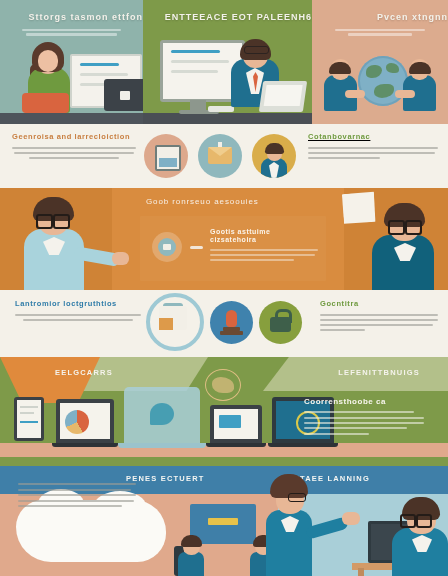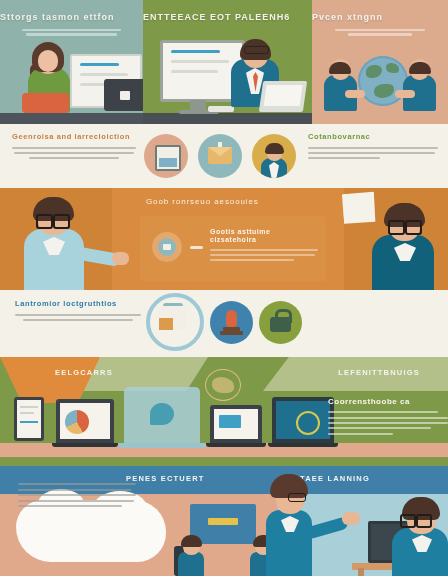--- a/index.html
+++ b/index.html
@@ -12,21 +12,21 @@
 
   
   .hd{font-weight:700;letter-spacing:.6px;line-height:1.15;}
 
   
   #band1{top:0;height:131px;background:#f1eee6;}
   .b1col{position:absolute;top:0;height:124px;overflow:hidden;}
   #b1a{left:0;width:143px;background:#8fb3ab;}
   #b1b{left:143px;width:169px;background:#7e9a49;}
   #b1c{left:312px;width:136px;background:#dcab8e;}
-  .b1hd{position:absolute;width:100%;text-align:left;color:#f3f1ea;
+  .b1hd{position:absolute;width:100%;text-align:right;color:#f3f1ea;
         font-size:9px;font-weight:700;letter-spacing:1px;top:12px;
         text-shadow:0 1px 2px rgba(0,0,0,.18);filter:blur(.35px);}
   .b1sub{position:absolute;left:12%;width:76%;top:26px;}
   .b1sub i{display:block;height:2.2px;margin:2.6px auto;background:rgba(255,255,255,.45);border-radius:1px;filter:blur(.5px);}
   .deskline{position:absolute;bottom:0;left:0;width:100%;height:11px;background:#4a4f55;}
   #b1a .deskline{background:#4e545b;}
   #b1b .deskline{background:#4a4f55;}
 
   
   .w-body{position:absolute;left:28px;bottom:11px;width:42px;height:46px;background:#6f9a3f;border-radius:16px 16px 3px 3px;}
@@ -71,21 +71,21 @@
   .gh{position:absolute;bottom:44px;width:19px;height:21px;background:#e8b796;border-radius:9px;}
   .ghL{left:19px;} .ghR{right:19px;}
   .gr{position:absolute;bottom:50px;width:22px;height:12px;background:#4b3327;border-radius:11px 11px 3px 3px;}
   .grL{left:17px;} .grR{right:17px;}
   .garm{position:absolute;bottom:26px;width:20px;height:8px;background:#e8b796;border-radius:4px;}
   .garmL{left:33px;} .garmR{right:33px;}
 
   
   #band2{top:124px;height:65px;background:#f4f1e9;}
   .b2L{position:absolute;left:12px;top:9px;width:124px;}
-  .b2R{position:absolute;right:10px;top:9px;width:130px;}
+  .b2R{position:absolute;right:10px;top:9px;width:130px;text-decoration:underline;}
   .b2L .hd{color:#c87f41;font-size:7.5px;filter:blur(.3px);}
   .b2R .hd{color:#6f9a3f;font-size:7.5px;filter:blur(.3px);}
   .lines i{display:block;height:2px;margin:3.2px 0;background:#9b9c95;opacity:.6;border-radius:1px;filter:blur(.4px);}
   .lines.c i{margin:3.2px auto;}
   .circicons{position:absolute;left:144px;top:8px;width:152px;height:48px;display:flex;justify-content:space-between;align-items:center;}
   .cic{width:44px;height:44px;border-radius:50%;position:relative;}
   .cic1{background:#dda88c;}
   .cic2{background:#8fb8bd;}
   .cic3{background:#d9ad4a;overflow:hidden;}
   .ic-frame{position:absolute;left:11px;top:11px;width:22px;height:22px;background:#f2efe7;border:2px solid #6f7d7a;border-radius:2px;}
@@ -155,21 +155,21 @@
   #band5{top:357px;height:110px;background:#7e9a49;}
   .chev{position:absolute;top:0;height:34px;background:#b3c08a;}
   .chevL{left:28px;width:180px;clip-path:polygon(10% 0,100% 0,88% 100%,0 100%);}
   .chevR{right:0;width:185px;clip-path:polygon(14% 0,100% 0,100% 100%,0 100%);}
   .chevC{left:195px;width:100px;background:#e08a3c;top:0;height:46px;clip-path:polygon(0 0,100% 0,78% 100%,22% 100%);}
   .chevtx{position:absolute;top:11px;color:#f5f3ec;font-size:7.5px;font-weight:700;letter-spacing:1.2px;filter:blur(.3px);}
   .chevtxL{left:55px;} .chevtxR{right:28px;}
   .seal{position:absolute;left:205px;top:12px;width:34px;height:30px;border-radius:50%;border:1.5px solid #f0c48d;opacity:.85;}
   .seal b{position:absolute;left:6px;top:7px;width:22px;height:16px;background:#f0c48d;opacity:.7;border-radius:40% 60% 30% 50%;display:block;}
   .shelf{position:absolute;left:0;bottom:10px;width:448px;height:14px;background:#e0a98c;}
-  .b5txt{position:absolute;right:0;top:40px;width:120px;}
+  .b5txt{position:absolute;right:24px;top:40px;width:120px;}
   .b5txt .hd{color:#f8f6ee;font-size:8px;letter-spacing:.5px;filter:blur(.3px);}
   .b5txt i{display:block;height:2px;margin:3.4px 0;background:#eef0e3;opacity:.6;border-radius:1px;filter:blur(.4px);}
   .devs{position:absolute;left:14px;bottom:24px;width:306px;height:60px;}
   .dev{position:absolute;bottom:0;}
   .tab{left:0;bottom:2px;width:30px;height:44px;background:#3b4146;border-radius:3px;}
   .tab u{position:absolute;left:3px;top:3px;right:3px;bottom:3px;background:#f5f3ec;display:block;}
   .tab i{position:absolute;left:6px;width:18px;height:2px;background:#cfd3cc;display:block;}
   .lp{background:#3b4146;border-radius:3px 3px 0 0;}
   .lp u{position:absolute;left:4px;top:4px;right:4px;bottom:4px;background:#f5f3ec;display:block;overflow:hidden;}
   .lpbase{position:absolute;bottom:-4px;height:4px;background:#2e3337;border-radius:0 0 3px 3px;}
@@ -409,20 +409,29 @@
           <b></b>
           <u></u>
           <s></s>
         </div>
       <div class="cic5">
           <u></u>
           <b></b>
         </div>
     </div>
 
+    <div class="b4R">
+      <div class="hd">Gocntitra</div>
+      <div class="lines" style="margin-top:5px">
+        <i style="width:100%"></i>
+          <i style="width:100%"></i>
+          <i style="width:96%"></i>
+          <i style="width:38%"></i>
+      </div>
+    </div>
   </div>
 
   <div class="band" id="band5">
     <div class="chev chevL"></div>
     <div class="chev chevR"></div>
     <div class="chevC"></div>
     <div class="seal">
         <b></b>
       </div>
 

